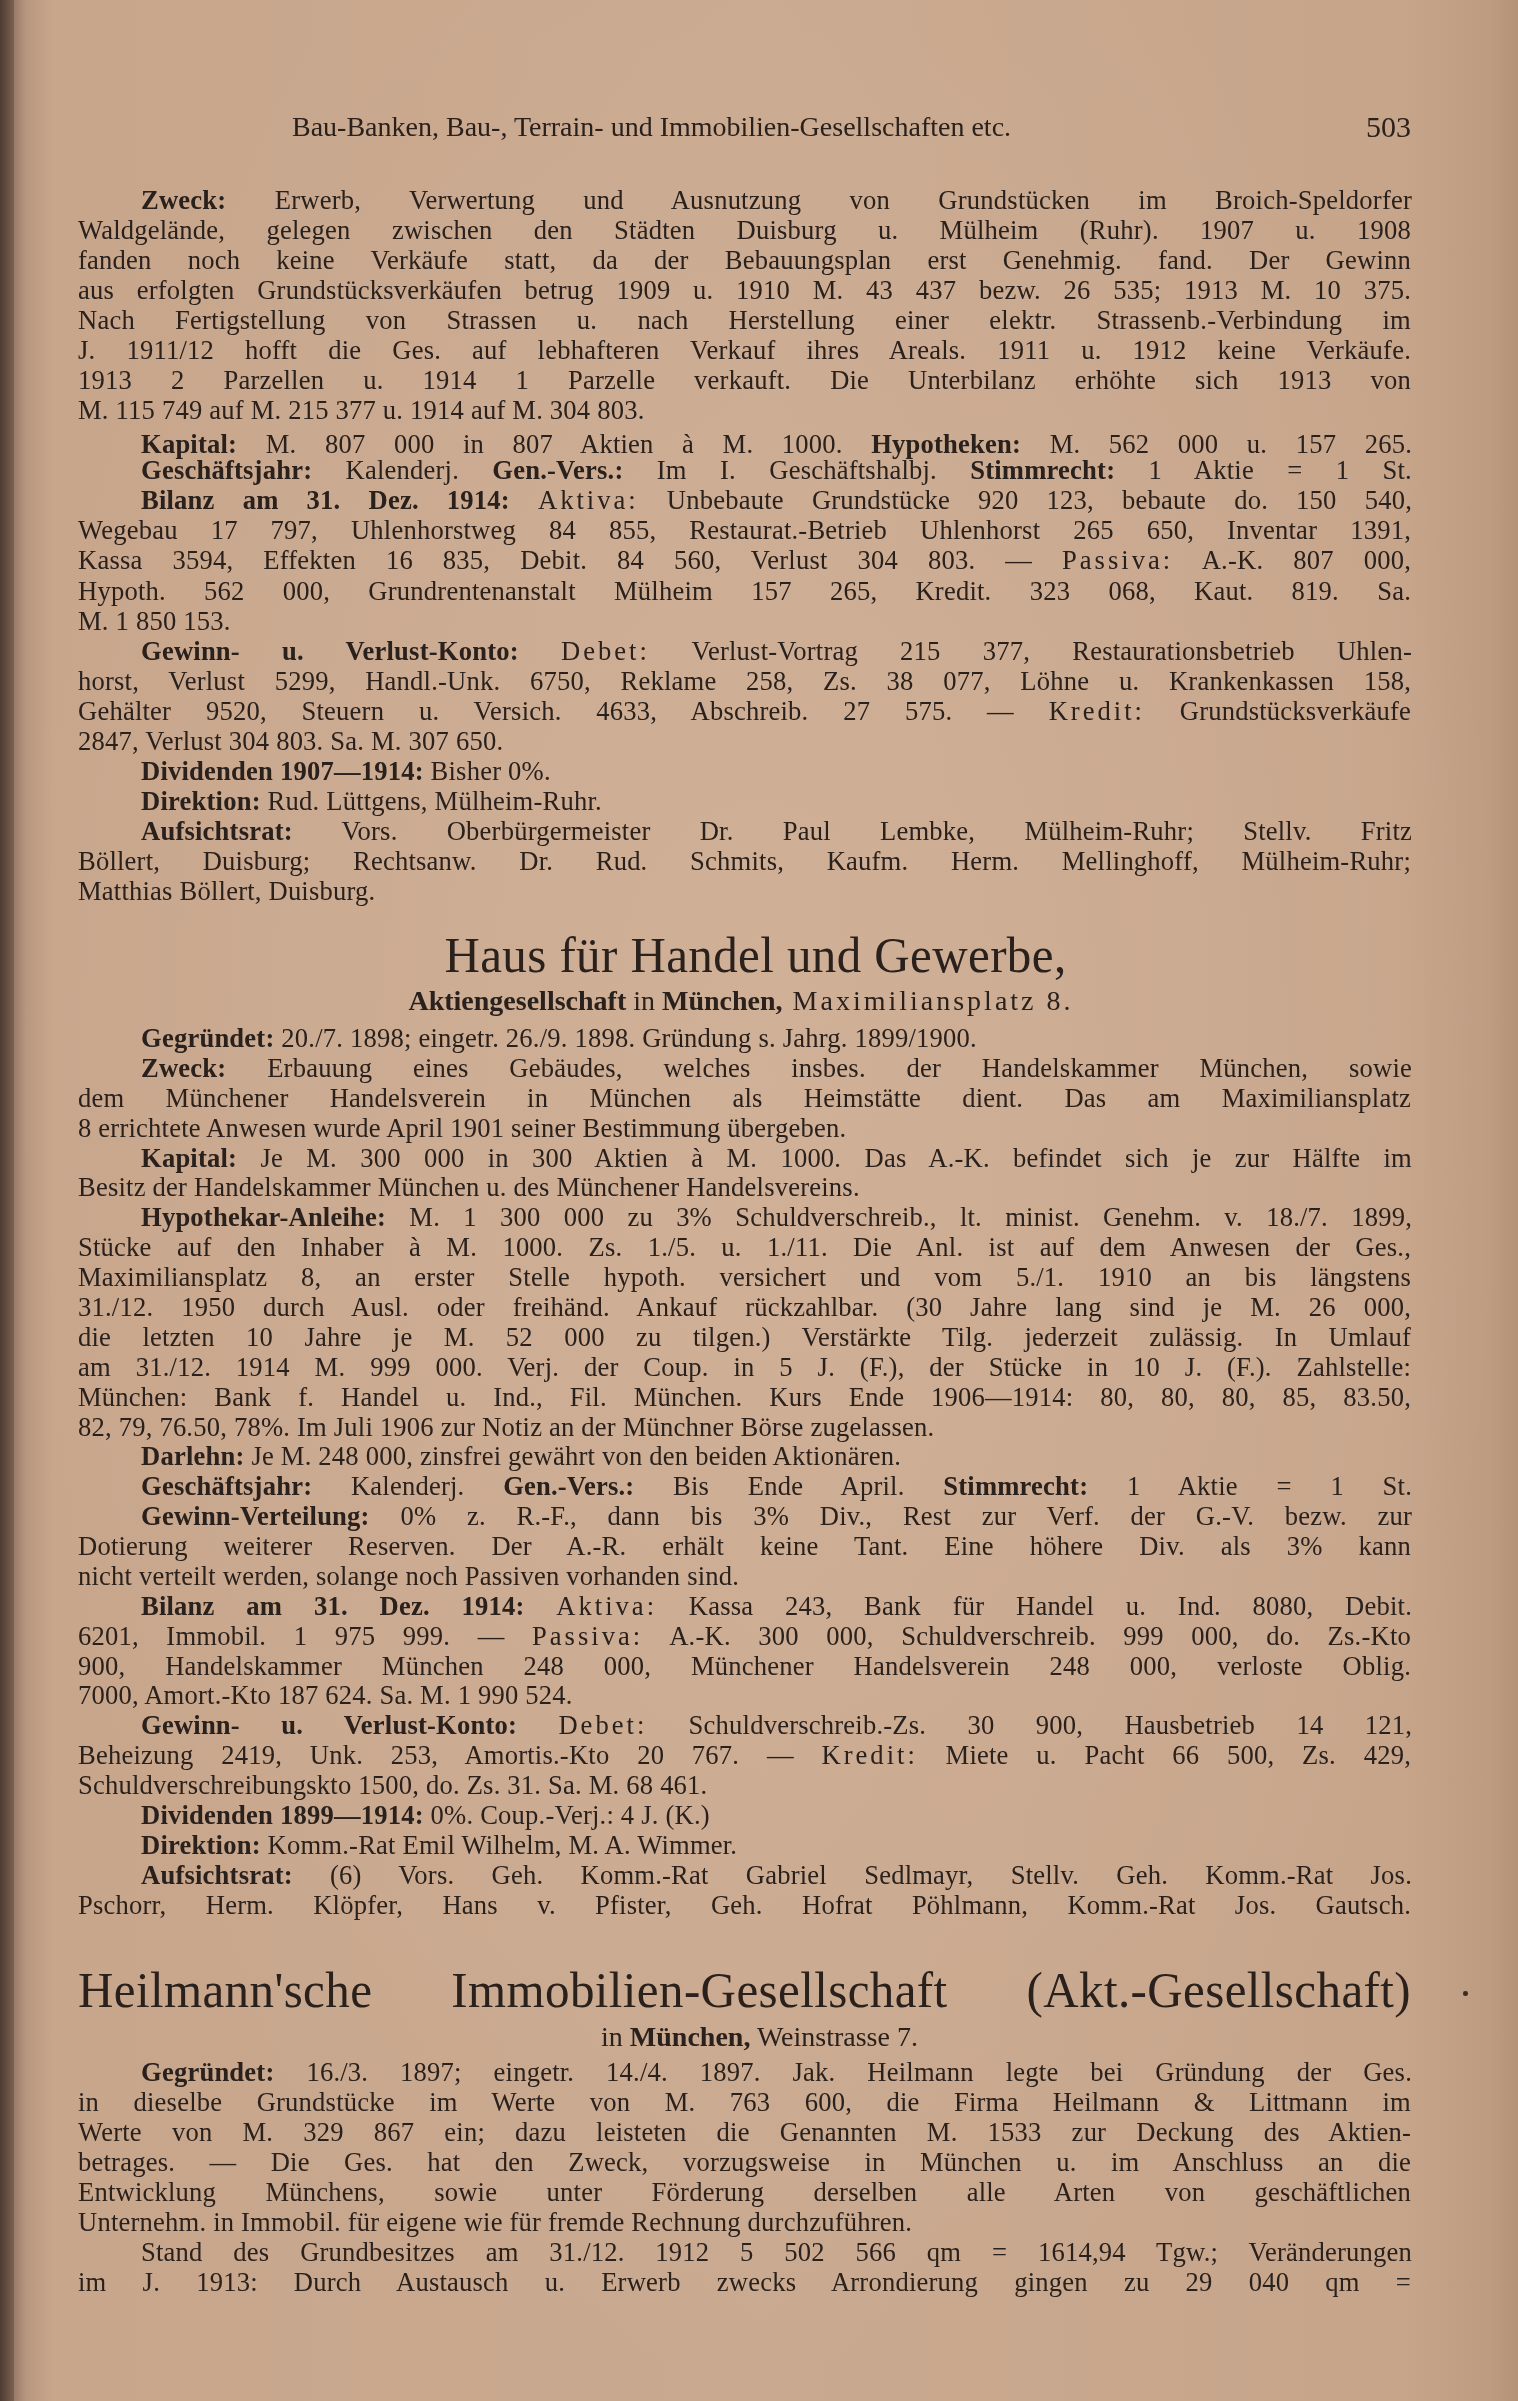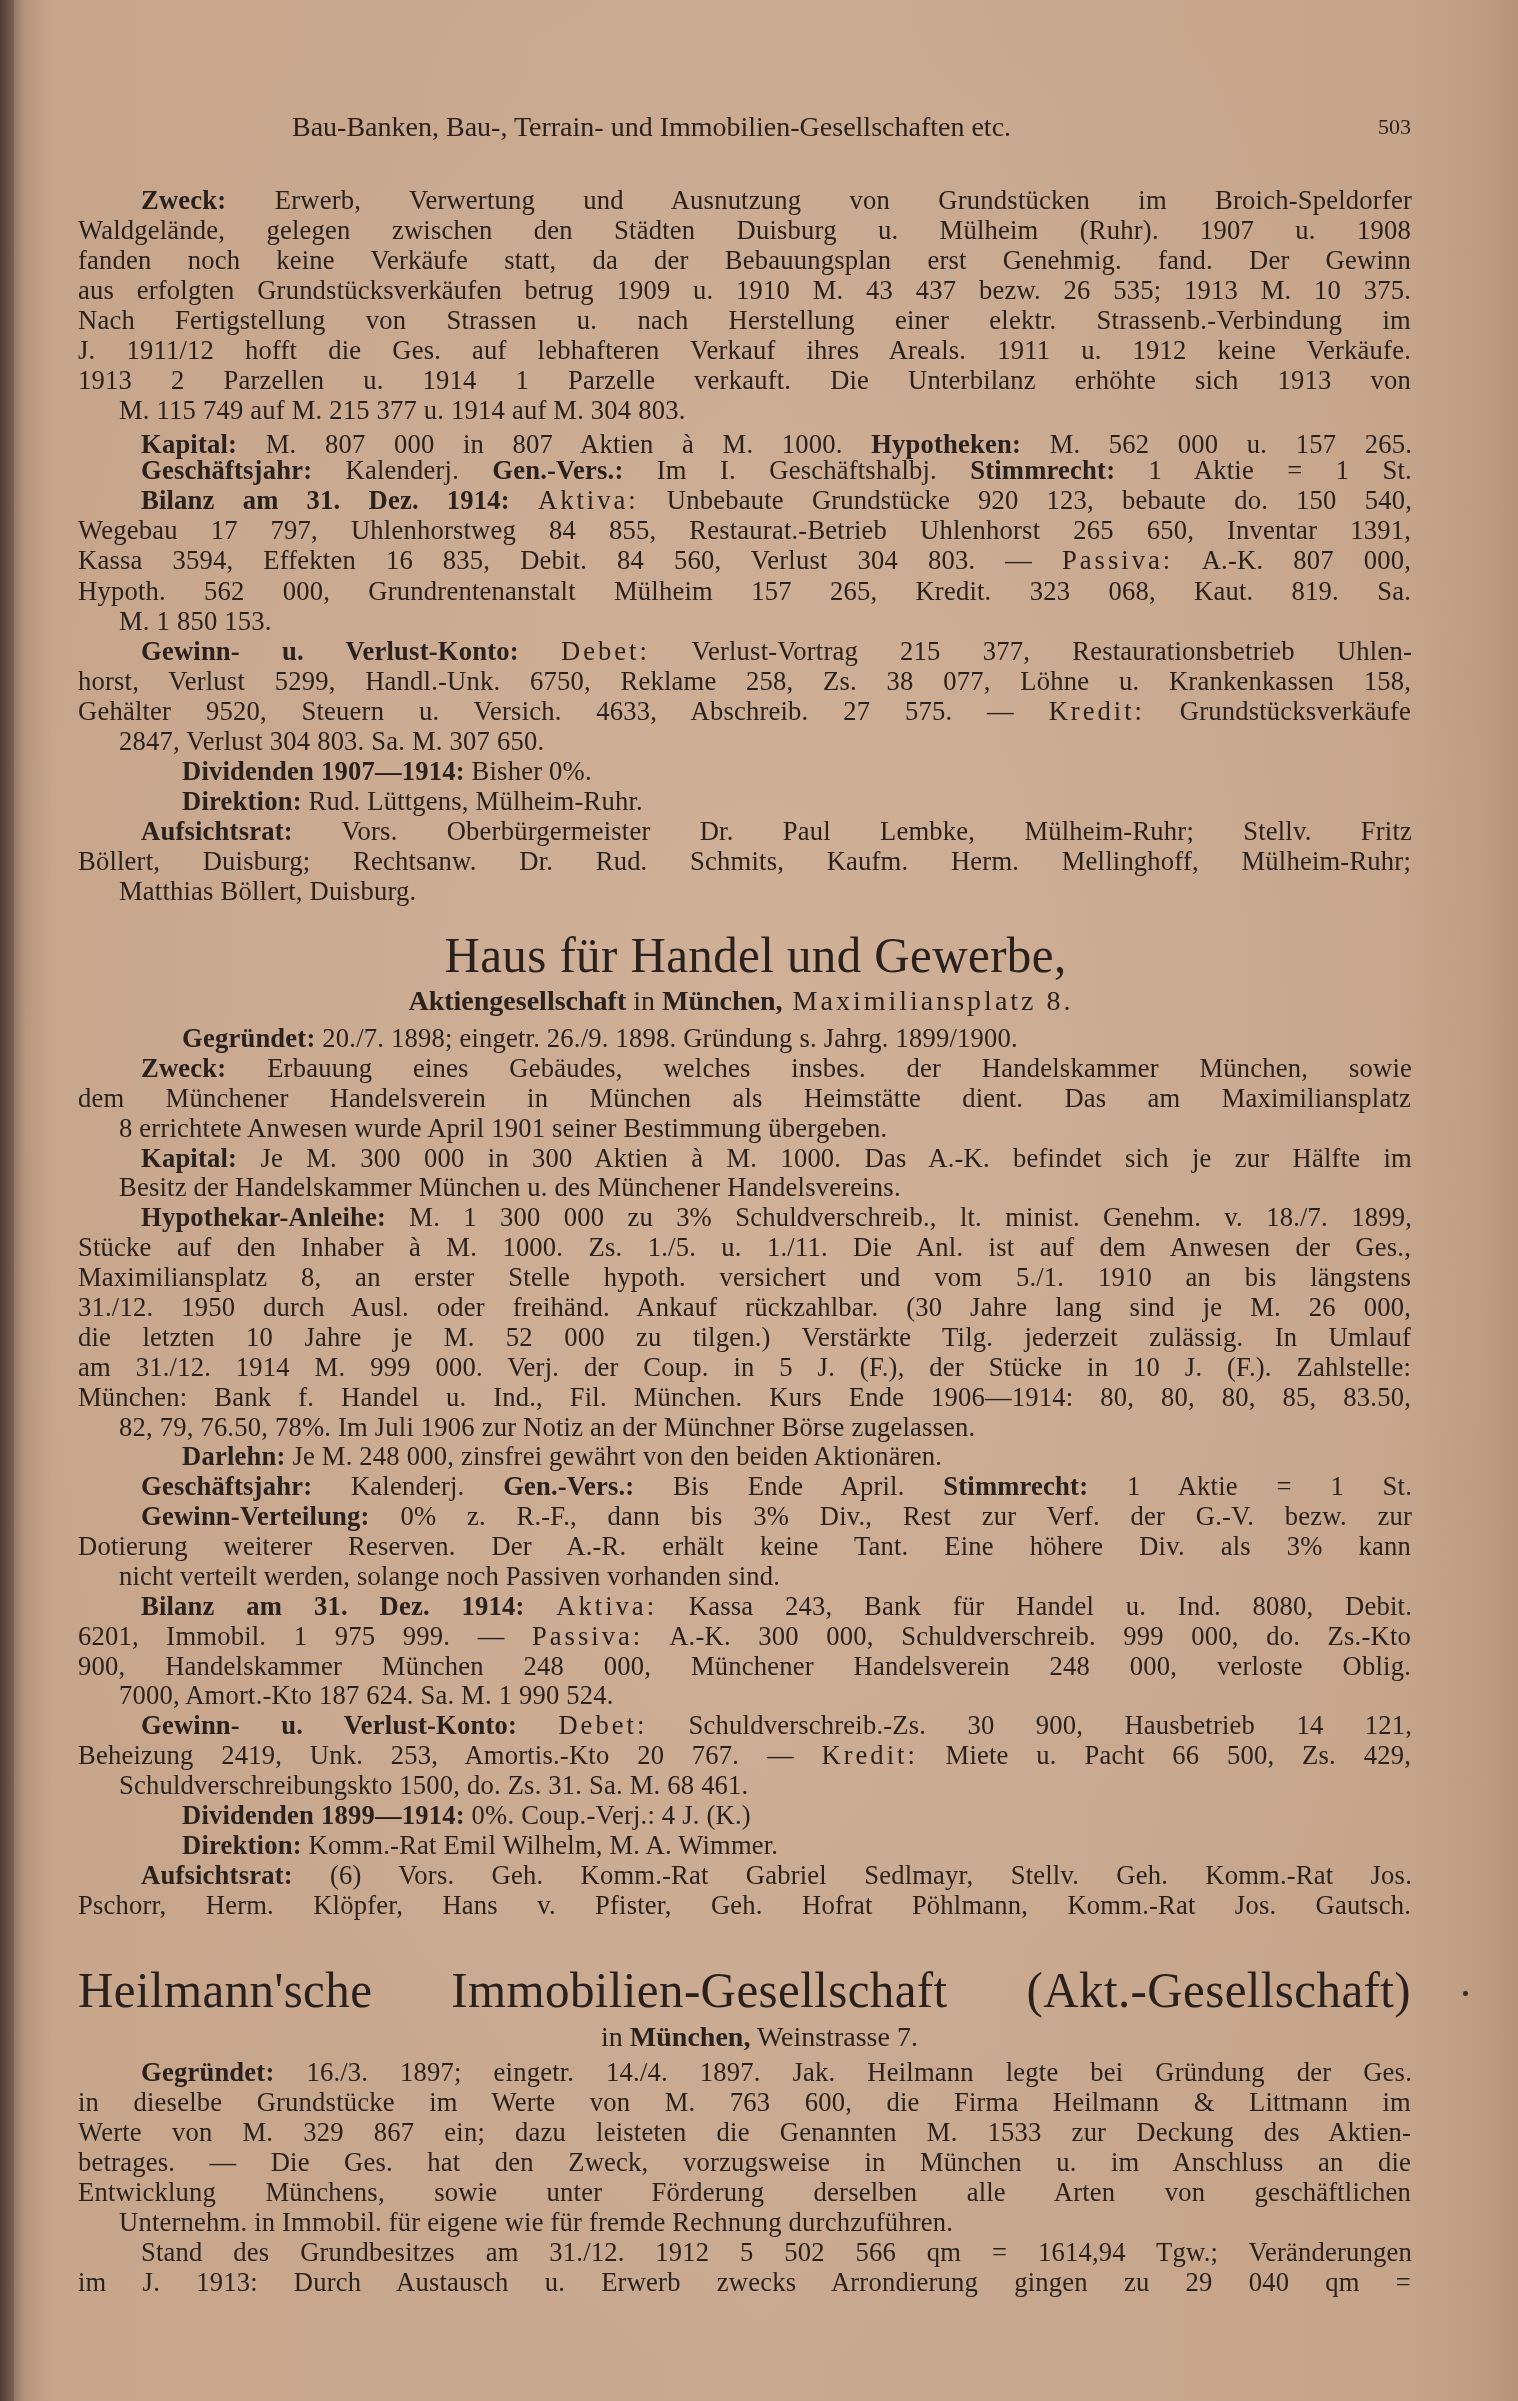--- a/index.html
+++ b/index.html
@@ -20,29 +20,29 @@
     background: linear-gradient(90deg, #4e3b31, #7c6152);
   }
   .line {
     position: absolute; left: 78px; width: 1333px;
     font-size: 26.6px; line-height: 30px; height: 30px;
     white-space: nowrap;
     text-align: justify; text-align-last: justify;
     letter-spacing: 0.2px;
   }
   .line.ind { left: 141px; width: 1271px; }
-  .line.last { text-align-last: left; margin-left: 41px; }
+  .line.last { text-align-last: left; }
   .line b { font-weight: bold; }
   .spaced { letter-spacing: 3px; }
   .header {
     position: absolute; top: 110px; left: 292px; width: 1119px;
     font-size: 28px; line-height: 33px;
   }
   .header .title { position: absolute; left: 0; top: 0; }
-  .header .pageno { position: absolute; right: 0; top: 0; font-size: 22px; }
+  .header .pageno { position: absolute; right: 0; top: 0; font-size: 30px; }
   .h1 {
     position: absolute; left: 0; width: 1519px; text-align: center;
     font-size: 49px; line-height: 55px; font-weight: normal;
     letter-spacing: 0.4px; transform: scaleY(1.05);
   }
   .h1.h1a { left: 0; width: 1511px; }
   .h1.h1b { left: 78px; width: 1333px; text-align: justify; text-align-last: justify; font-size: 49px; }
   .h2 {
     position: absolute; left: 0; width: 1482px; text-align: center;
     font-size: 28px; line-height: 32px;

